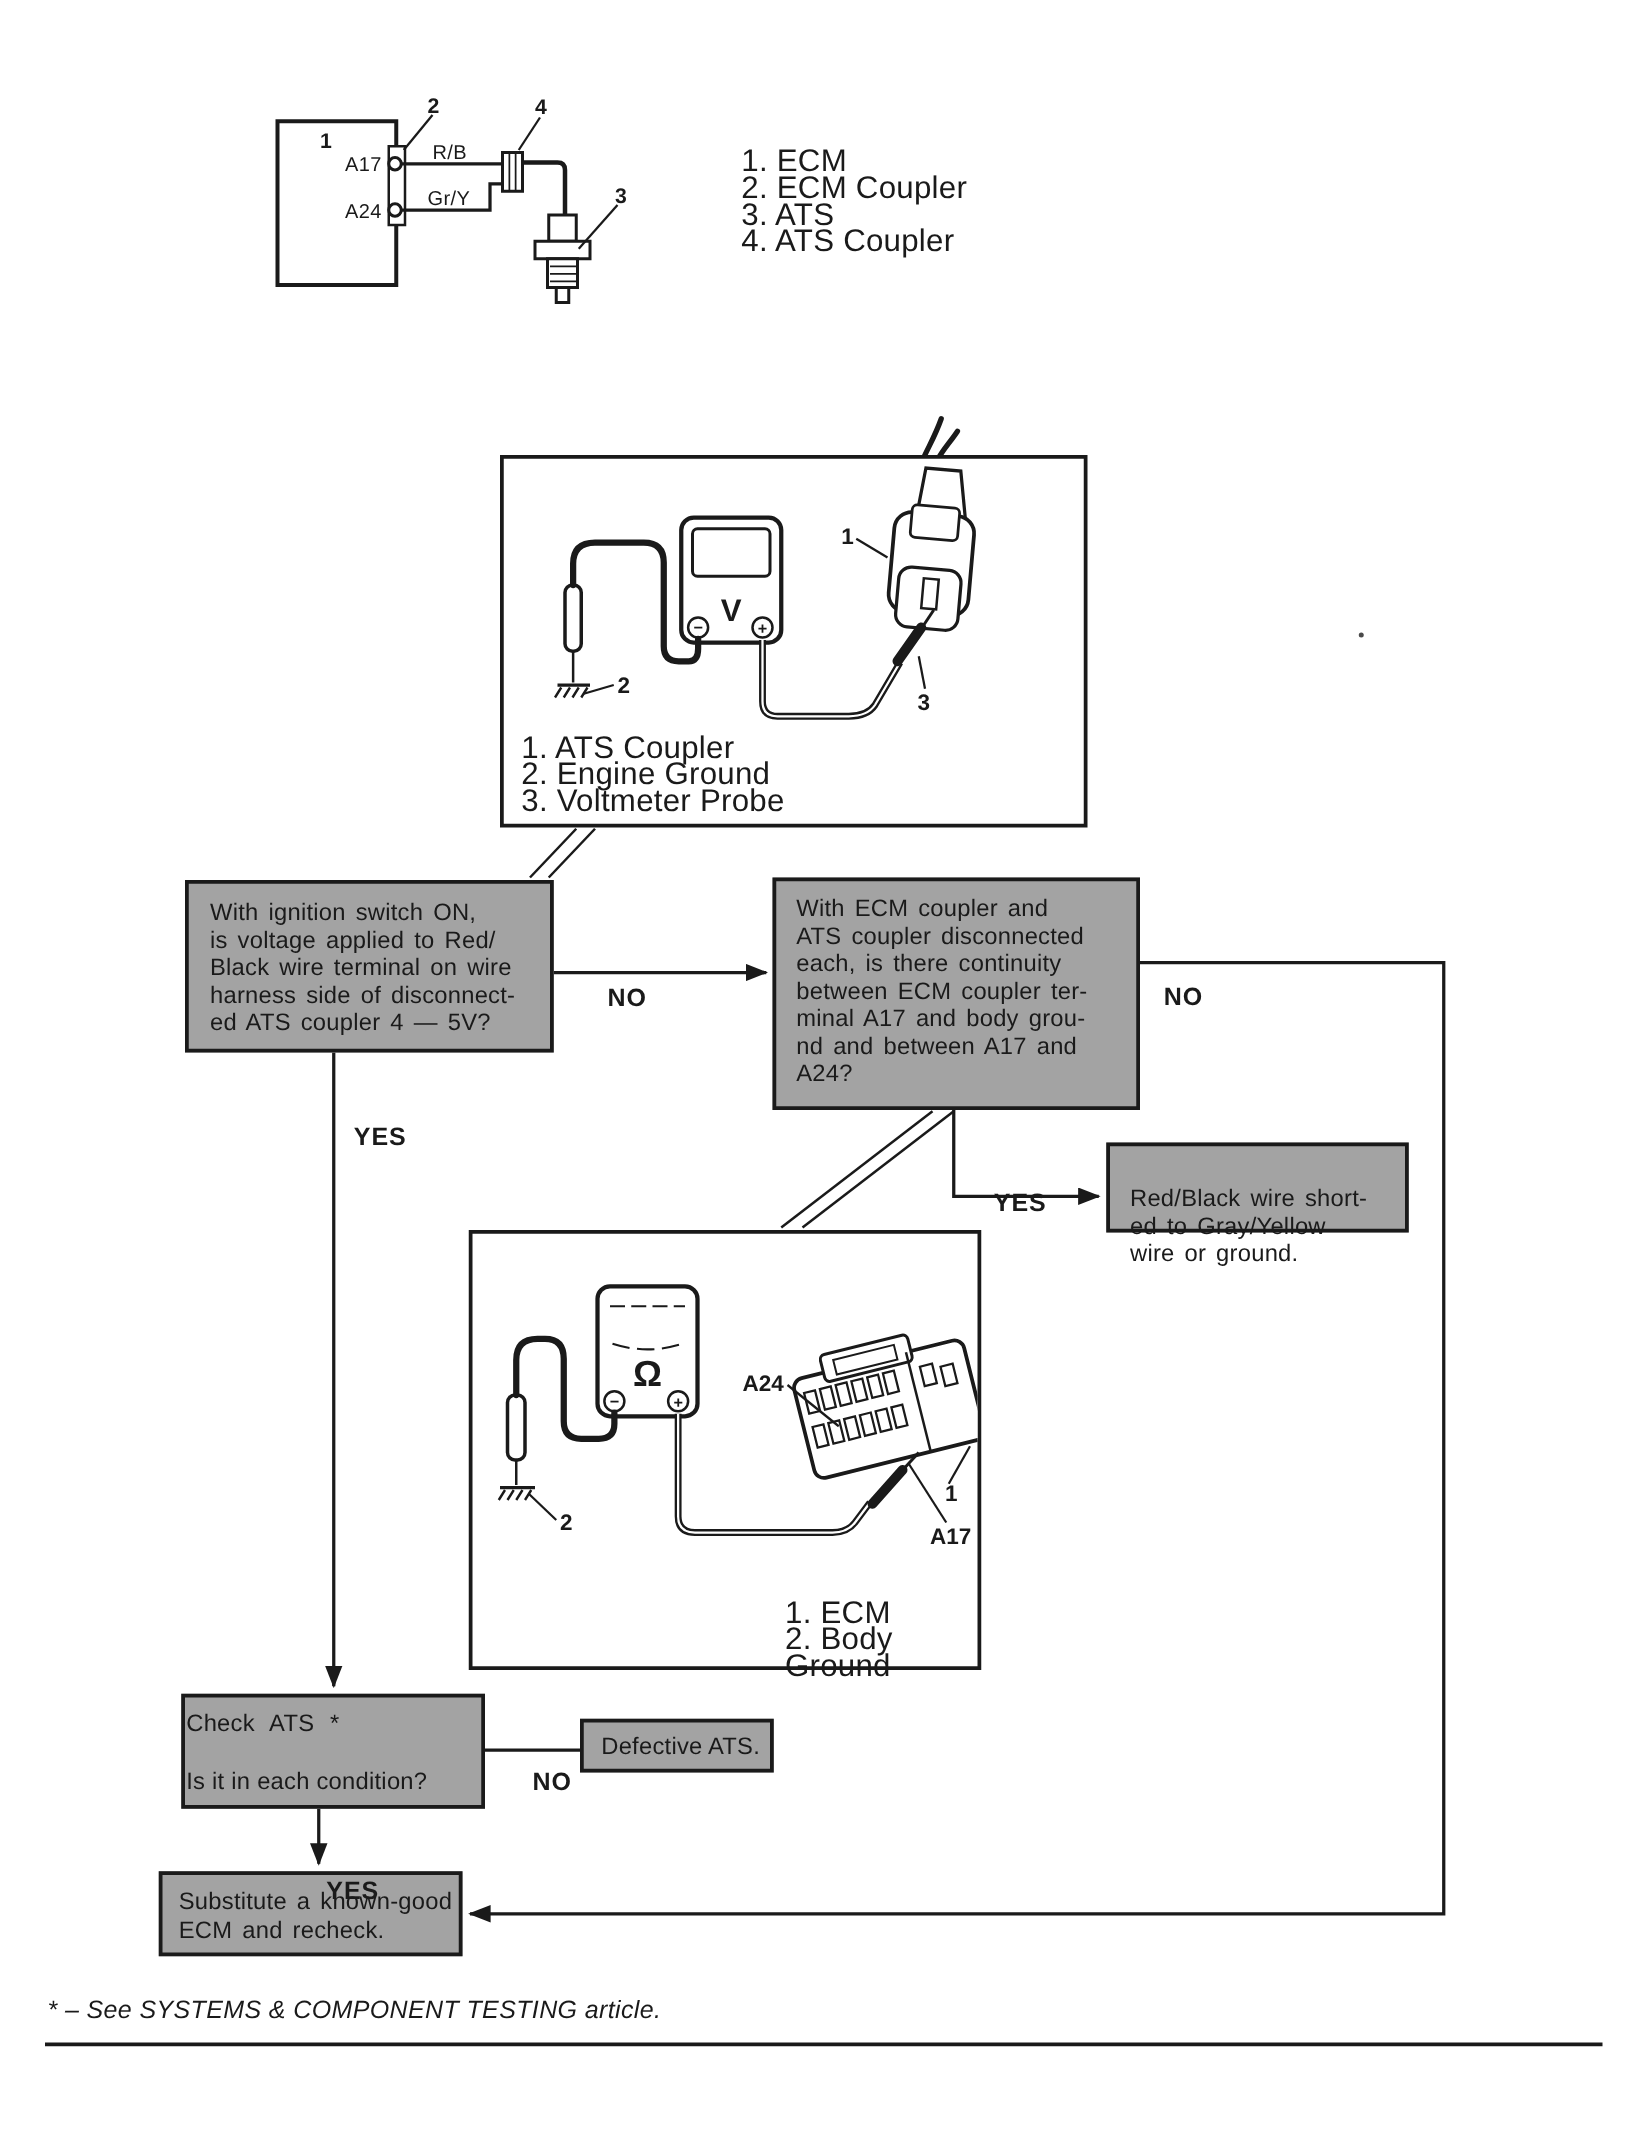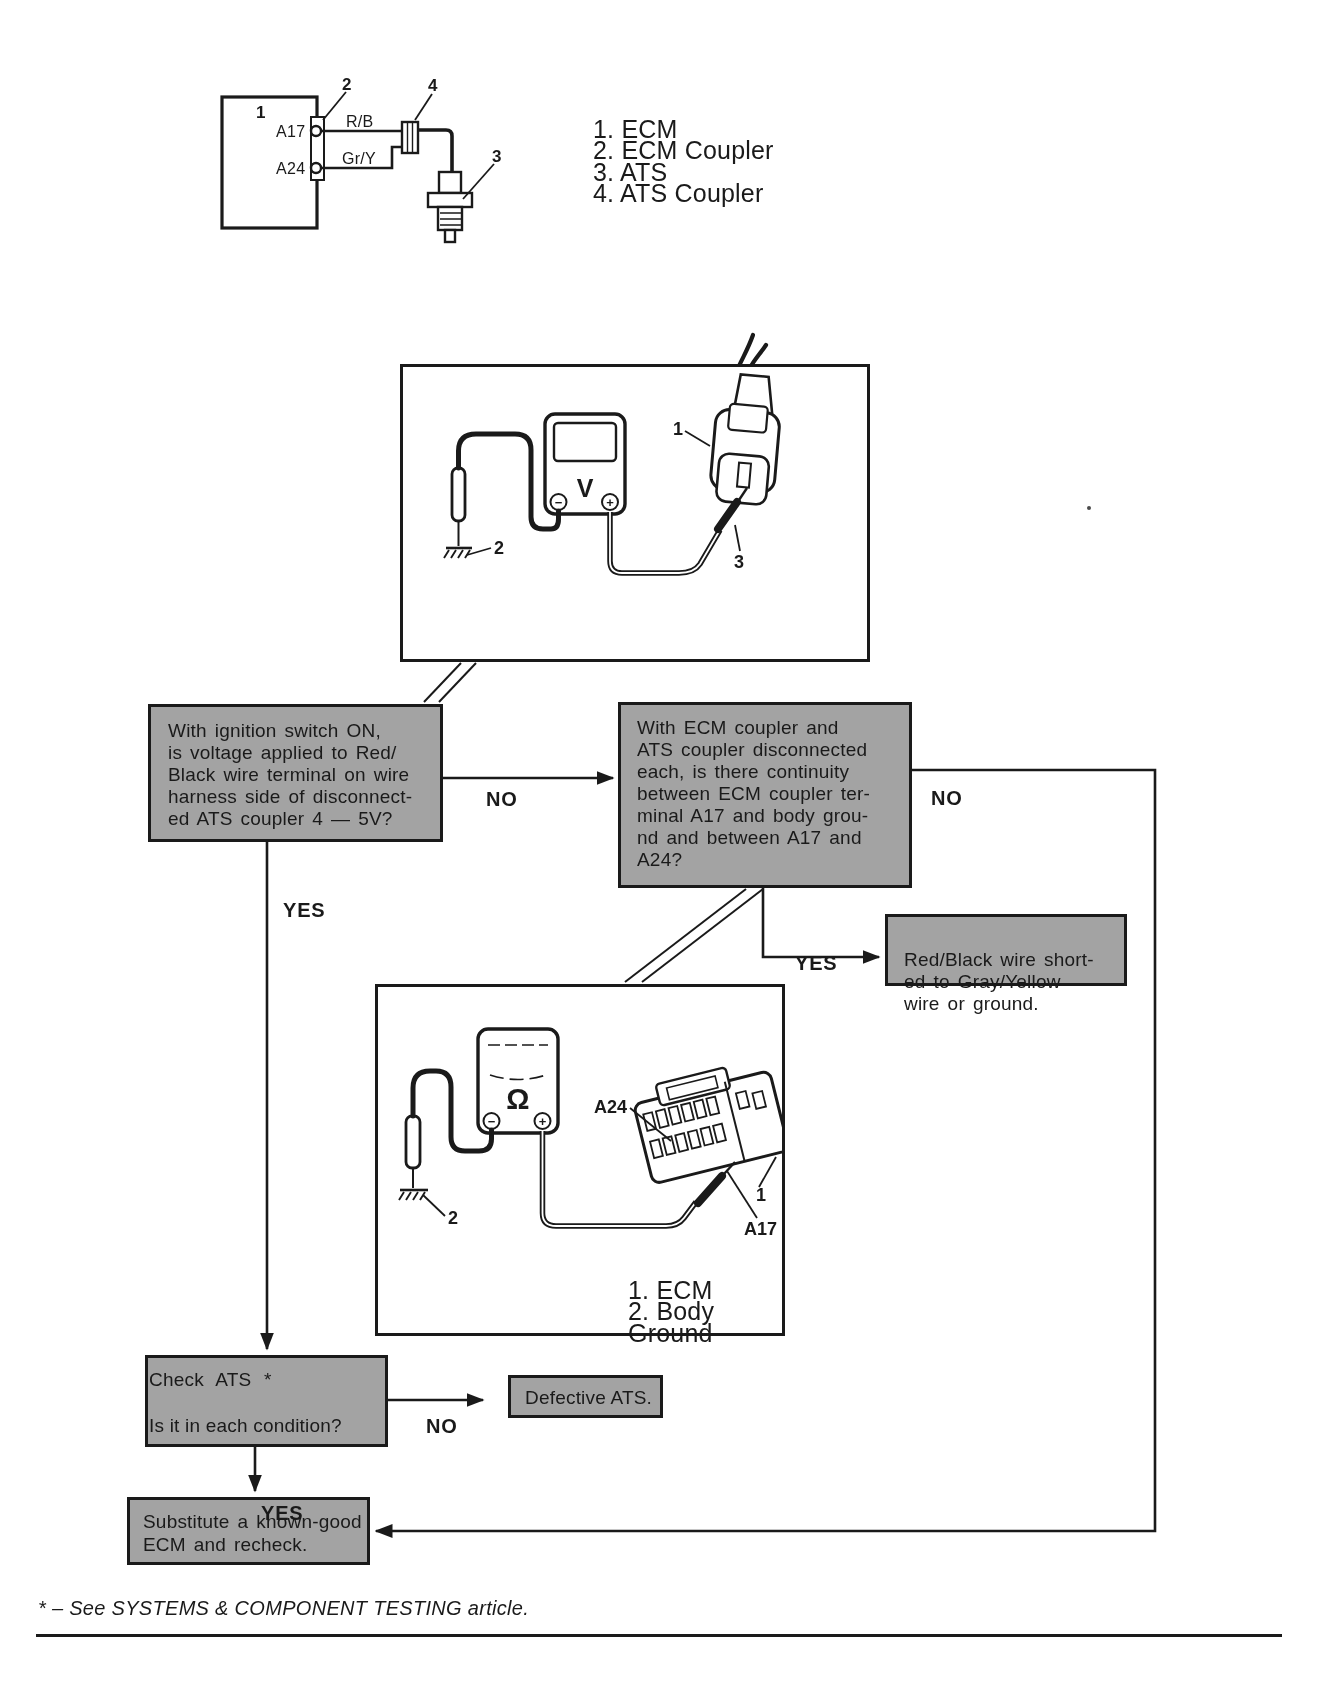--- a/index.html
+++ b/index.html
@@ -143,20 +143,23 @@
       <path d="M334 135 L315 162" stroke-width="8" stroke-linecap="round"></path>
       <path d="M332 158 L337 184" stroke-width="1.8"></path>
     </g>
     <text class="meterV" x="182" y="130" text-anchor="middle">V</text>
     <text class="sign" x="155.5" y="139.5" text-anchor="middle">−</text>
     <text class="sign" x="207" y="140" text-anchor="middle">+</text>
     <text class="cap2" x="270" y="68">1</text>
     <text class="cap2" x="91" y="187">2</text>
     <text class="cap2" x="331" y="201">3</text>
   </svg>
+  <div class="legend" style="left:14px;top:221px;">1. ATS Coupler
+2. Engine Ground
+3. Voltmeter Probe</div>
 </div>
 
 <div class="figure" style="left:375px;top:984px;width:410px;height:352px;">
   <svg width="404" height="346" viewBox="0 0 404 346">
     <g stroke="#1a1a1a" fill="none">
 
       <rect x="100" y="42" width="80" height="104" rx="10" stroke-width="3.4" fill="#fff"></rect>
       <path d="M110 58 H170" stroke-width="1.6" stroke-dasharray="12 5"></path>
       <path d="M112 88 Q140 97 168 88" stroke-width="1.6" stroke-dasharray="14 6"></path>
       <circle cx="113.5" cy="134" r="8" stroke-width="2"></circle>
@@ -233,21 +236,21 @@
   <span class="lines">Red/Black wire short-
 ed to Gray/Yellow
 wire or ground.</span>
 </div>
 
 <div class="box" style="left:145px;top:1355px;width:243px;height:92px;padding:11px 6px 0 1px;font-size:19px;letter-spacing:.2px;">
   <div class="word-wide">Check ATS *</div>
   <div class="checkline2">Is it in each condition?</div>
 </div>
 
-<div class="box" style="left:508px;top:1375px;width:155px;height:43px;padding:9px 0 0 14px;font-size:19px;letter-spacing:.2px;">
+<div class="box" style="left:464px;top:1375px;width:155px;height:43px;padding:9px 0 0 14px;font-size:19px;letter-spacing:.2px;">
   <span>Defective ATS.</span>
 </div>
 
 <div class="box flowtext" style="left:127px;top:1497px;width:243px;height:68px;padding:10px 4px 0 13px;line-height:23px;">Substitute a known-good
 ECM and recheck.</div>
 
 <span class="lbl" style="left:486px;top:744px;">NO</span>
 <span class="lbl" style="left:931px;top:743px;">NO</span>
 <span class="lbl" style="left:426px;top:1371px;">NO</span>
 <span class="lbl" style="left:283px;top:855px;">YES</span>

